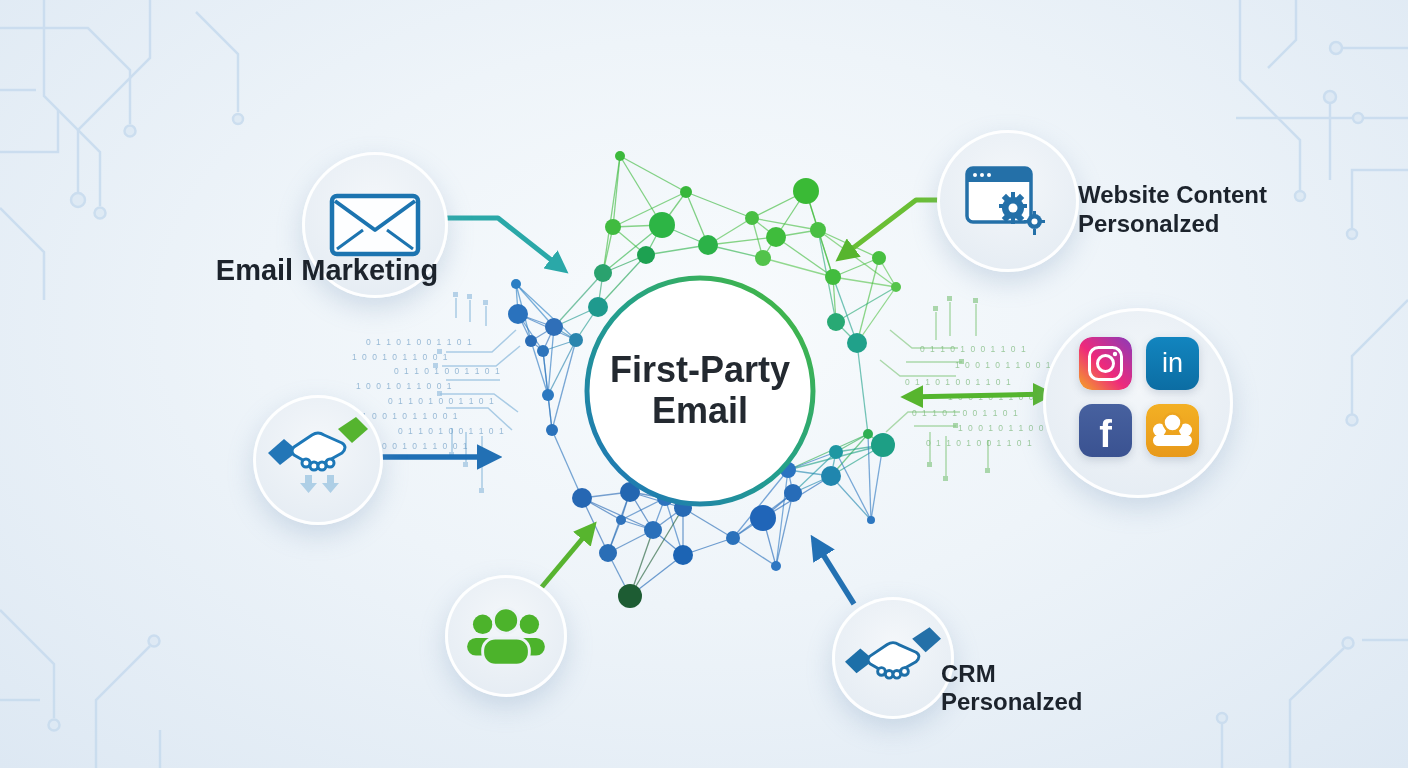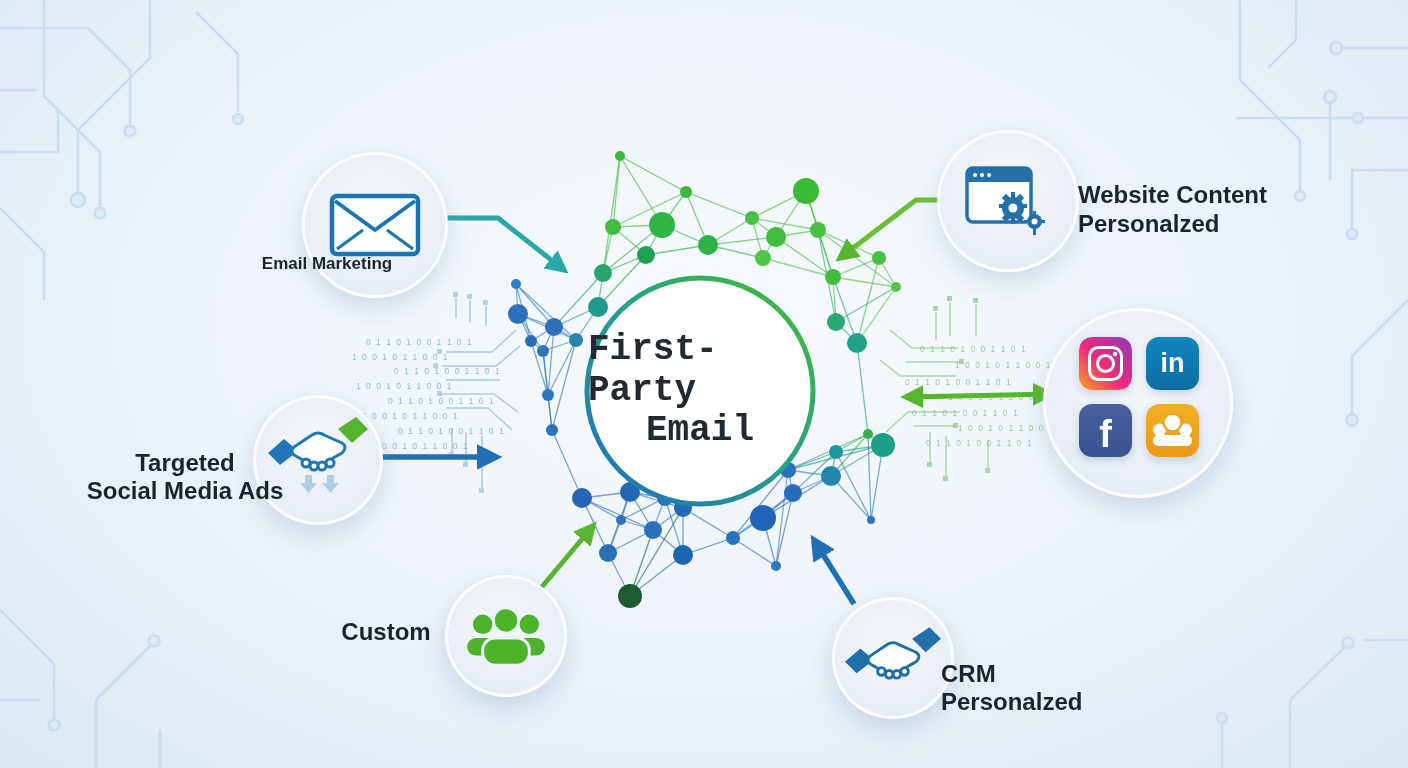--- a/index.html
+++ b/index.html
@@ -14,26 +14,26 @@
   .sat{position:absolute;border-radius:50%;
     background:radial-gradient(circle at 50% 38%, #f4f7fa 0%, #e9eff5 62%, #e2eaf2 100%);
     border:3px solid rgba(255,255,255,0.95);
     box-shadow:0 10px 26px rgba(125,155,190,0.30);
     display:flex;align-items:center;justify-content:center;}
   .lbl{position:absolute;color:#1c232c;font-weight:700;}
   .lbl.center{text-align:center;}
   
   .hub-label{position:absolute;left:588px;top:281px;width:224px;height:220px;
     display:flex;flex-direction:column;align-items:center;justify-content:center;
-    font-size:36px;font-weight:700;color:#232930;line-height:1.13;font-family:Liberation Mono, monospace;}
+    font-size:36px;font-weight:700;color:#232930;line-height:1.13;}
   
   .tile{position:absolute;width:53px;height:53px;border-radius:13px;
     display:flex;align-items:center;justify-content:center;color:#fff;
     box-shadow:0 3px 8px rgba(90,110,140,0.25);}
-  .tile-li{background:linear-gradient(180deg,#1285bf,#0c6da3);font-weight:700;font-size:27px;text-align:right;}
+  .tile-li{background:linear-gradient(180deg,#1285bf,#0c6da3);font-weight:400;font-size:27px;text-align:right;}
   .tile-fb{background:linear-gradient(180deg,#47619f,#3a5291);font-weight:700;font-size:38px;}
   .tile-fb span{transform:translateY(4px);}
 </style>
 </head>
 <body>
 
 <div id="canvas">
 
   <svg class="layer" width="1408" height="768">
     <g stroke="#c7dbee" stroke-width="2.5" fill="none" opacity="0.85">
@@ -350,21 +350,21 @@
     <span>Email</span>
   </div>
 
   <div class="sat" style="left:302px;top:152px;width:140px;height:140px;">
     <svg width="92" height="64" viewBox="0 0 92 64">
       <rect x="3" y="3" width="86" height="58" rx="5" fill="#fdfeff" stroke="#1c74b0" stroke-width="4.5"></rect>
       <path d="M6,8 L46,37 L86,8" fill="none" stroke="#1c74b0" stroke-width="4" stroke-linejoin="round"></path>
       <path d="M8,56 L34,37 M84,56 L58,37" fill="none" stroke="#1c74b0" stroke-width="3"></path>
     </svg>
   </div>
-  <div class="lbl center" style="left:177px;top:254px;width:300px;font-size:17px;">Email Marketing</div>
+  <div class="lbl center" style="left:177px;top:254px;width:300px;font-size:29px;">Email Marketing</div>
 
   <div class="sat" style="left:937px;top:130px;width:136px;height:136px;">
     <svg width="86" height="74" viewBox="0 0 86 74">
       <rect x="2" y="4" width="64" height="54" rx="6" fill="#ffffff" stroke="#2470a8" stroke-width="3.5"></rect>
       <path d="M2,10 a6,6 0 0 1 6,-6 h52 a6,6 0 0 1 6,6 v8 h-64 z" fill="#2470a8"></path>
       <circle cx="10" cy="11" r="2" fill="#ffffff"></circle>
         <circle cx="17" cy="11" r="2" fill="#ffffff"></circle>
         <circle cx="24" cy="11" r="2" fill="#ffffff"></circle>
       <g fill="#2470a8">
         <g>
@@ -405,24 +405,20 @@
           <circle cx="46" cy="49" r="4"></circle>
         <circle cx="54" cy="49" r="4"></circle>
           <circle cx="62" cy="46" r="4"></circle>
       </g>
       <g fill="#aecfe6">
         <path d="M37,58 h7 v8 h5 l-8.5,10 -8.5,-10 h5 z"></path>
         <path d="M59,58 h7 v8 h5 l-8.5,10 -8.5,-10 h5 z"></path>
       </g>
     </svg>
   </div>
-  <div class="lbl center" style="left:35px;top:449px;width:300px;font-size:24px;line-height:28px;">
-    <div>Targeted</div>
-    <div>Social Media Ads</div>
-  </div>
 
   <div class="sat" style="left:1043px;top:308px;width:184px;height:184px;"></div>
   <svg class="tile" style="left:1079px;top:337px;" width="53" height="53" viewBox="0 0 53 53">
     <defs>
       <linearGradient id="igGrad" x1="0" y1="1" x2="1" y2="0">
         <stop offset="0" stop-color="#f5a623"></stop>
           <stop offset="0.45" stop-color="#ee2a7b"></stop>
           <stop offset="1" stop-color="#8a3ab9"></stop>
       </linearGradient>
     </defs>
@@ -457,21 +453,20 @@
         <circle cx="22" cy="24" r="10"></circle>
         <circle cx="70" cy="24" r="10"></circle>
         <rect x="6" y="38" width="32" height="18" rx="9"></rect>
         <rect x="54" y="38" width="32" height="18" rx="9"></rect>
         <circle cx="46" cy="20" r="13" stroke="#edf2f7" stroke-width="3"></circle>
         <rect x="22" y="38" width="48" height="28" rx="13" stroke="#edf2f7" stroke-width="3"></rect>
       </g>
     </svg>
   </div>
   <div class="lbl center" style="left:236px;top:618px;width:300px;font-size:24px;line-height:28px;">
-    <div>Custom</div>
   </div>
 
   <div class="sat" style="left:832px;top:597px;width:116px;height:116px;">
     <svg width="96" height="62" viewBox="0 0 100 64">
       <polygon points="0,36 16,22 30,34 12,48" fill="#1d6fa8"></polygon>
       <polygon points="70,12 88,0 100,12 84,26" fill="#2470a8"></polygon>
       <g fill="#ffffff" stroke="#1d6fa8" stroke-width="3" stroke-linejoin="round">
         <path d="M26,30 L44,18 Q50,14 56,18 L74,26 Q80,30 74,36 L56,46 Q48,51 40,46 L26,38 Q22,34 26,30 Z"></path>
         <circle cx="38" cy="46" r="4"></circle>
           <circle cx="46" cy="49" r="4"></circle>

